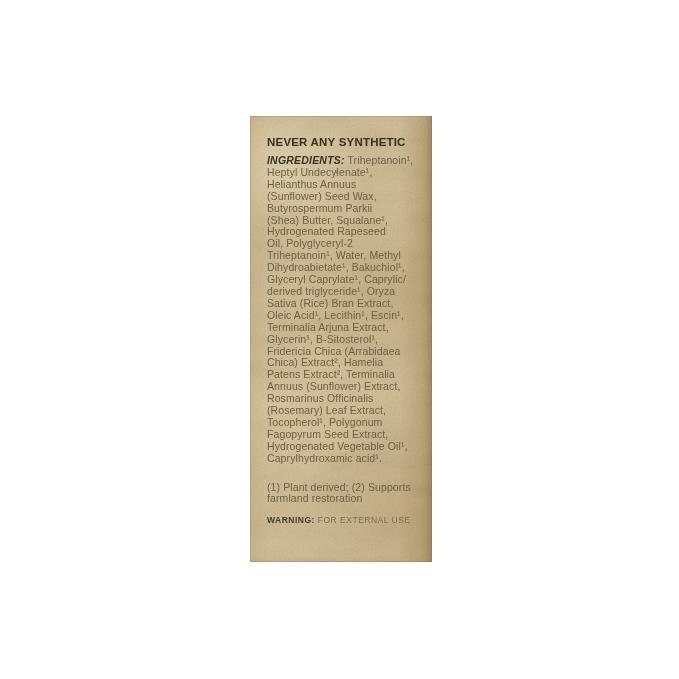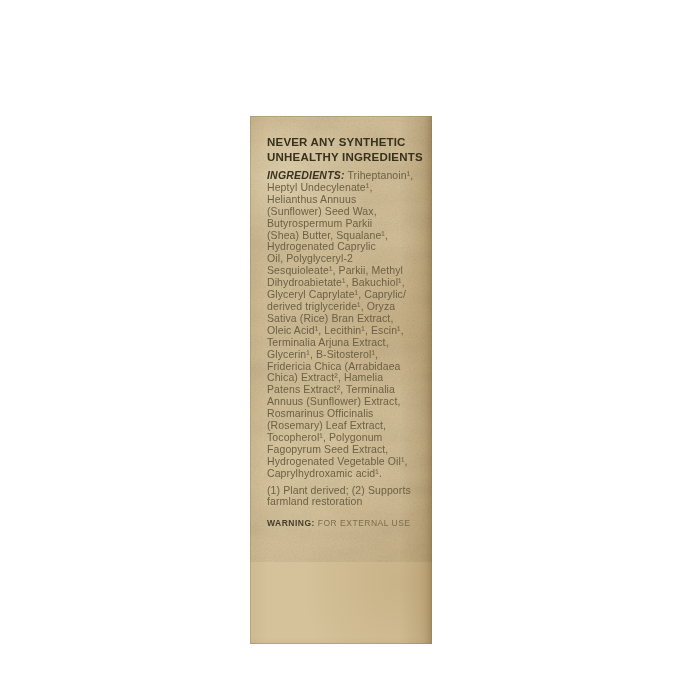--- a/index.html
+++ b/index.html
@@ -1,21 +1,21 @@
 <!DOCTYPE html>
 <html><head>
 <meta charset="utf-8">
 <style>
   html,body{margin:0;padding:0;background:#ffffff;}
   .stage{
     position:relative;width:679px;height:679px;background:#ffffff;overflow:hidden;
     font-family:"Liberation Sans", sans-serif;
   }
   .panel{
-    position:absolute;left:250px;top:116px;width:182px;height:528px;
+    position:absolute;left:250px;top:116px;width:182px;height:446px;
     background-color:#d5c29a;
     background-image:
       radial-gradient(120px 90px at 20% 12%, rgba(255,243,212,.38), rgba(255,243,212,0) 70%),
       radial-gradient(150px 120px at 82% 40%, rgba(178,148,100,.28), rgba(178,148,100,0) 70%),
       radial-gradient(140px 110px at 28% 66%, rgba(238,221,182,.35), rgba(238,221,182,0) 70%),
       radial-gradient(130px 160px at 80% 88%, rgba(172,142,94,.30), rgba(172,142,94,0) 72%),
       linear-gradient(90deg, rgba(184,156,110,.22), rgba(0,0,0,0) 10%, rgba(0,0,0,0) 82%, rgba(158,128,82,.45));
     box-shadow:
       inset 0 0 0 1px rgba(150,123,80,.35),
       inset -6px 0 10px -5px rgba(112,88,50,.55),
@@ -26,21 +26,21 @@
   .grain .g2{mix-blend-mode:multiply;opacity:.22;}
   .content{position:relative;padding:19px 12px 0 17px;}
   .headline{
     font-weight:bold;font-size:11.5px;line-height:15px;letter-spacing:.2px;
     color:#36301c;
   }
   .headline .hline{white-space:nowrap;}
   .ing{margin-top:5px;font-size:10.5px;line-height:11.9px;letter-spacing:.1px;color:#6d6044;}
   .ing .line, .ing-first{white-space:nowrap;}
   .b{font-weight:bold;color:#39331f;letter-spacing:.2px;font-style:italic;}
-  .footnote{margin-top:5px;font-size:10.5px;line-height:11.9px;letter-spacing:.1px;color:#6d6044;}
+  .footnote{margin-top:17px;font-size:10.5px;line-height:11.9px;letter-spacing:.1px;color:#6d6044;}
   .footnote .fline{white-space:nowrap;}
   .warning{margin-top:8px;font-size:8.5px;line-height:14.5px;letter-spacing:.5px;color:#7b6c4e;}
   .warning .wline{white-space:nowrap;}
   .wb{font-weight:bold;color:#453d26;}
   .speck{
     position:absolute;left:85px;top:55px;width:3px;height:3px;border-radius:50%;
     background:radial-gradient(circle, rgba(138,92,46,.85), rgba(138,92,46,0) 75%);
   }
 </style>
 </head>
@@ -64,38 +64,37 @@
       <rect class="g2" x="0" y="0" width="182" height="446" filter="url(#fiber)"></rect>
     </svg>
 
     <div class="speck"></div>
 
     <div class="content">
 
       <div class="headline">
 
       <div class="hline">NEVER ANY SYNTHETIC</div>
-          <div class="hline">UNHEALTHY INGREDIENTS</div>
         </div>
 
       <div class="ing">
         <div class="ing-first">
           <span class="b">INGREDIENTS:</span>
           <span>Triheptanoin¹,</span>
         </div>
         <div>
 
         <div class="line">Heptyl Undecylenate¹,</div>
             <div class="line">Helianthus Annuus</div>
             <div class="line">(Sunflower) Seed Wax,</div>
             <div class="line">Butyrospermum Parkii</div>
             <div class="line">(Shea) Butter, Squalane¹,</div>
-            <div class="line">Hydrogenated Caprylic</div>
+            <div class="line">Hydrogenated Rapeseed</div>
             <div class="line">Oil, Polyglyceryl-2</div>
-            <div class="line">Sesquioleate¹, Parkii, Methyl</div>
+            <div class="line">Triheptanoin¹, Water, Methyl</div>
             <div class="line">Dihydroabietate¹, Bakuchiol¹,</div>
             <div class="line">Glyceryl Caprylate¹, Caprylic/</div>
             <div class="line">derived triglyceride¹, Oryza</div>
             <div class="line">Sativa (Rice) Bran Extract,</div>
             <div class="line">Oleic Acid¹, Lecithin¹, Escin¹,</div>
             <div class="line">Terminalia Arjuna Extract,</div>
             <div class="line">Glycerin¹, B-Sitosterol¹,</div>
             <div class="line">Fridericia Chica (Arrabidaea</div>
             <div class="line">Chica) Extract², Hamelia</div>
             <div class="line">Patens Extract², Terminalia</div>

